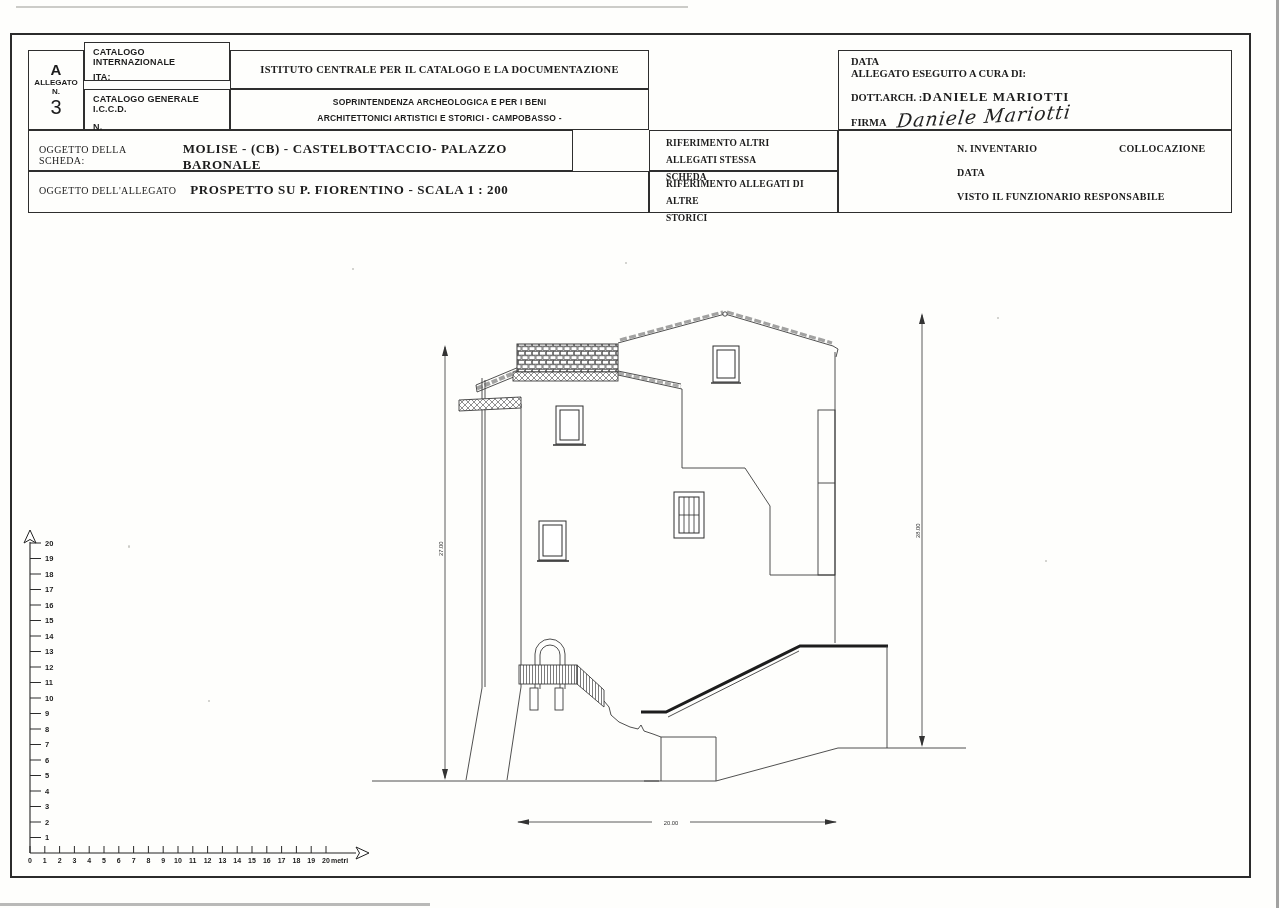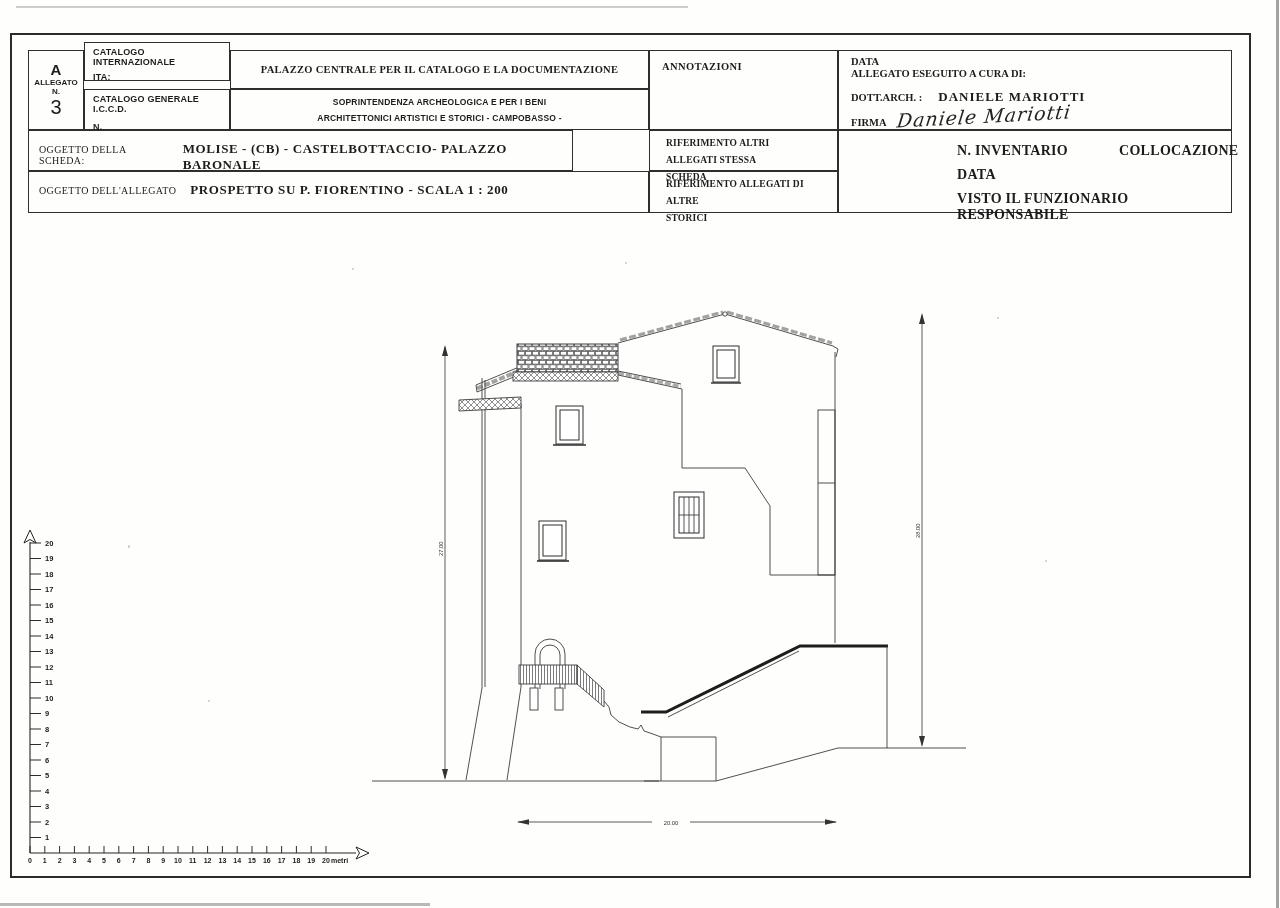--- a/index.html
+++ b/index.html
@@ -12,21 +12,21 @@
   .sans{font-family:"Liberation Sans",sans-serif;}
   .ctr{display:flex;flex-direction:column;align-items:center;justify-content:center;text-align:center;}
   .lbl-sm{font-size:9px;font-weight:bold;letter-spacing:.2px;}
   .min-line{font-size:10.5px;font-weight:bold;letter-spacing:.3px;line-height:17px;}
   .sop-line{font-size:8.5px;font-weight:bold;letter-spacing:.2px;line-height:16px;}
   .pad{padding:6px 10px;}
   .val-row{display:flex;align-items:baseline;gap:14px;padding:10px 0 0 10px;}
   .obj-label{font-size:10px;letter-spacing:.4px;}
   .obj-value{font-size:13px;font-weight:bold;letter-spacing:.6px;}
   .rif{font-size:9.5px;font-weight:bold;line-height:17px;padding:4px 16px;letter-spacing:.2px;}
-  .uff{font-size:14px;font-weight:bold;letter-spacing:.3px;}
+  .uff{font-size:10px;font-weight:bold;letter-spacing:.3px;}
   .signature{font-family:"DejaVu Serif",serif;font-style:italic;font-size:19px;
              transform:rotate(-3deg) skewX(-10deg);display:inline-block;color:#222;
              letter-spacing:1px;}
   svg{position:absolute;left:0;top:0;}
   svg .ln{stroke:#3c3c3c;stroke-width:.9;fill:none;}
   svg .thick{stroke:#1d1d1d;stroke-width:3;fill:none;}
   svg .dim{stroke:#333;stroke-width:.8;fill:none;}
   svg .dimtxt{fill:#333;font-size:5.8px;font-family:"Liberation Sans",sans-serif;stroke:none;}
   svg .rl{stroke:#222;stroke-width:1.1;fill:none;}
   svg .tick-line{stroke:#2b2b2b;stroke-width:1;}
@@ -57,36 +57,33 @@
 
   <div class="abs cell sans" style="left:84px;top:89px;width:146px;height:41px;padding:4px 8px;">
     <div class="lbl-sm">
       <span>CATALOGO GENERALE</span>&nbsp;&nbsp;
       <span>I.C.C.D.</span>
     </div>
     <div class="lbl-sm" style="margin-top:8px;">N.</div>
   </div>
 
   <div class="abs cell ctr serif" style="left:230px;top:50px;width:419px;height:39px;">
-    <div class="min-line">PALAZZO CENTRALE PER IL CATALOGO E LA DOCUMENTAZIONE</div>
+    <div class="min-line">ISTITUTO CENTRALE PER IL CATALOGO E LA DOCUMENTAZIONE</div>
   </div>
 
   <div class="abs cell ctr sans" style="left:230px;top:89px;width:419px;height:41px;">
     <div class="sop-line">SOPRINTENDENZA ARCHEOLOGICA E PER I BENI</div>
     <div class="sop-line">ARCHITETTONICI ARTISTICI E STORICI - CAMPOBASSO -</div>
   </div>
 
-  <div class="abs cell serif" style="left:649px;top:50px;width:189px;height:80px;padding:10px 12px;">
-    <div style="font-size:10.5px;font-weight:bold;letter-spacing:.4px;">ANNOTAZIONI</div>
-  </div>
 
   <div class="abs cell serif" style="left:838px;top:50px;width:394px;height:80px;padding:5px 12px;">
     <div style="font-size:10.5px;font-weight:bold;">DATA</div>
     <div style="font-size:10.5px;font-weight:bold;margin-top:1px;">ALLEGATO ESEGUITO A CURA DI:</div>
-    <div style="margin-top:10px;display:flex;align-items:baseline;gap:16px;">
+    <div style="margin-top:10px;display:flex;align-items:baseline;gap:0;">
       <span style="font-size:10.5px;font-weight:bold;">DOTT.ARCH. :</span>
       <span style="font-size:13px;font-weight:bold;letter-spacing:1px;">DANIELE MARIOTTI</span>
     </div>
     <div style="margin-top:-2px;display:flex;align-items:center;gap:10px;">
       <span style="font-size:10.5px;font-weight:bold;margin-top:14px;">FIRMA</span>
       <span class="signature">Daniele Mariotti</span>
     </div>
   </div>
 
   <div class="abs cell serif" style="left:28px;top:130px;width:545px;height:41px;">

